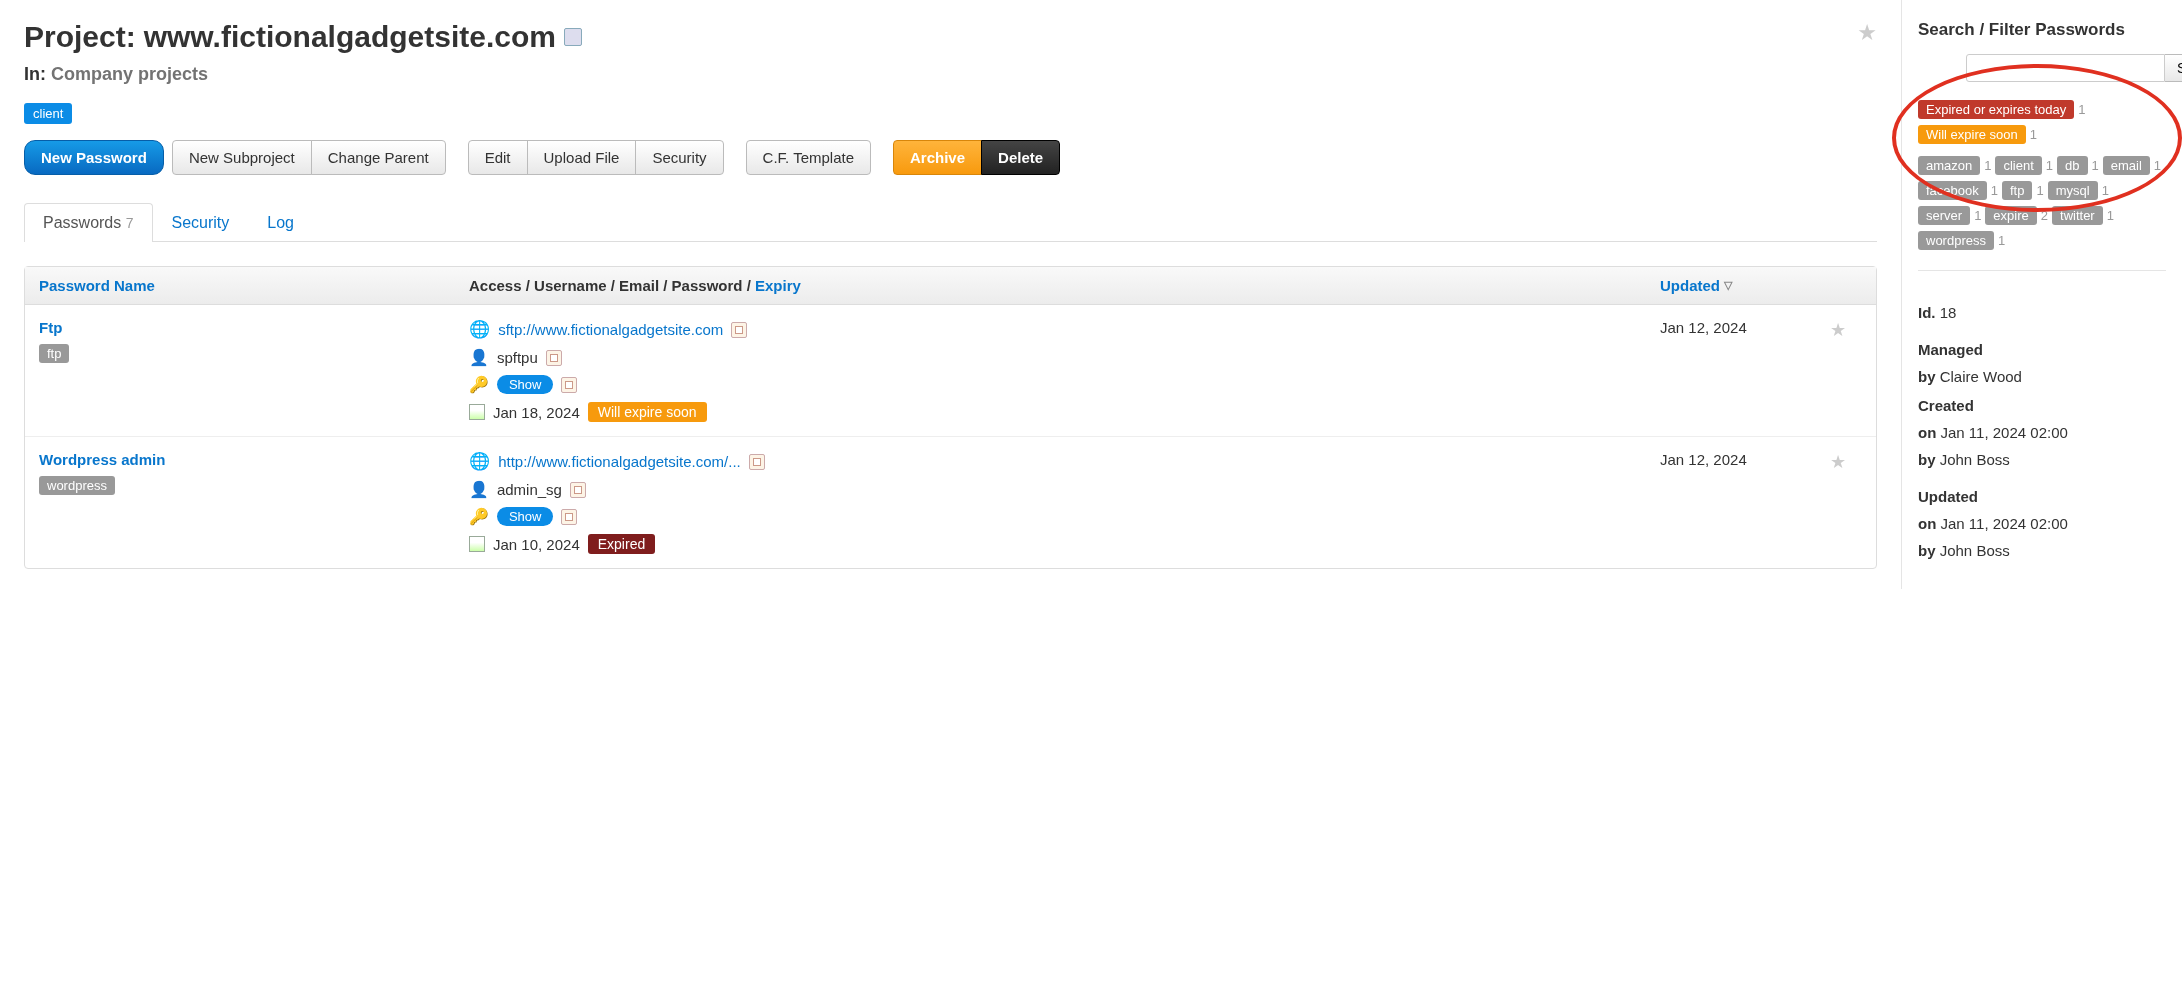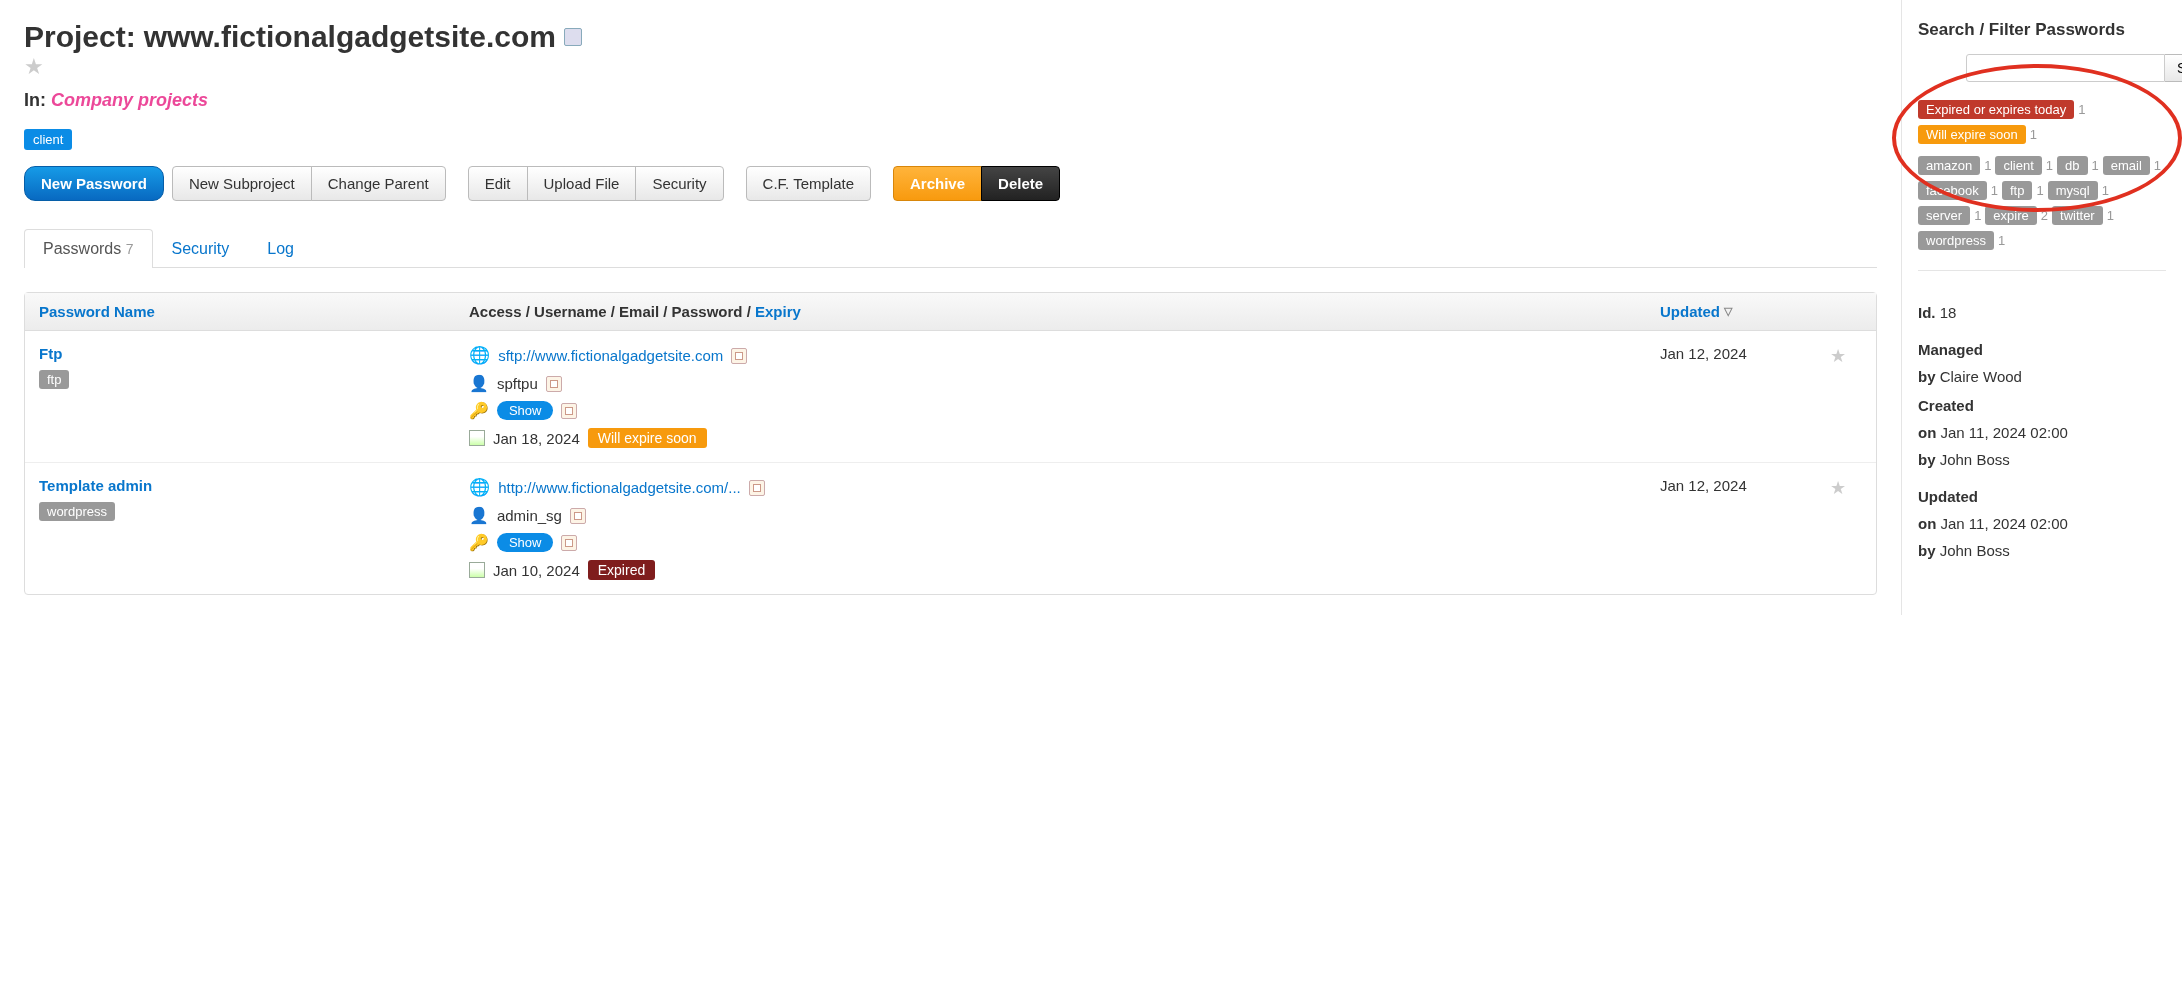--- a/index.html
+++ b/index.html
@@ -17,35 +17,35 @@
   .main {
     flex: 1;
     padding: 20px 24px;
     border-right: 1px solid #e5e5e5;
   }
   .sidebar {
     width: 280px;
     padding: 20px 16px;
   }
 
-  .header-row { display:flex; align-items:flex-start;flex-direction:column; }
+  .header-row { display:flex; align-items:flex-start; }
   .project-title {
     font-size: 30px;
     font-weight: 700;
     color: #333;
     flex:1;
     display:flex;
     align-items:center;
     gap:8px;
   }
   .star-big { font-size:22px; color:#ccc; cursor:pointer; }
 
   .breadcrumb { margin-top: 10px; font-size:18px; }
   .breadcrumb .in-label { font-weight:700; color:#333; }
-  .breadcrumb a { color:#ec4899; font-weight:700; text-decoration:none;font-style:italic; }
+  .breadcrumb a { color:#737373; font-weight:700; text-decoration:none; }
 
   .tag-small {
     display:inline-block;
     background:#0b8ce6;
     color:#fff;
     font-size:13px;
     padding:3px 9px;
     border-radius:3px;
     margin-top:18px;
   }
@@ -319,21 +319,21 @@
             <span class="muted">Jan 18, 2024</span>
             <span class="badge-orange">Will expire soon</span>
           </div>
         </div>
         <div class="row-updated">Jan 12, 2024</div>
         <div class="row-star">★</div>
       </div>
 
       <div class="trow">
         <div class="row-name">
-          <a href="#" class="pname">Template admin</a><br>
+          <a href="#" class="pname">Wordpress admin</a><br>
           <span class="rowtag">wordpress</span>
         </div>
         <div class="row-access">
           <div class="line">
             <span class="globe-icon">🌐</span>
             <a href="#" class="url">http://www.fictionalgadgetsite.com/...</a>
             <span class="copy-icon"></span>
           </div>
           <div class="line">
             <span class="user-icon">👤</span>

